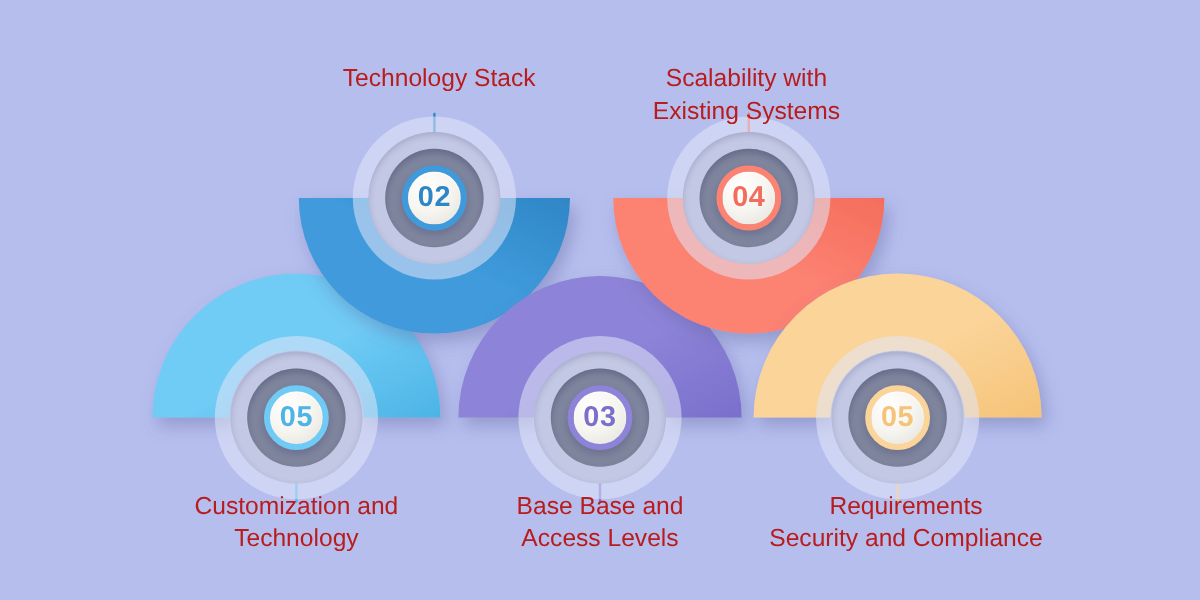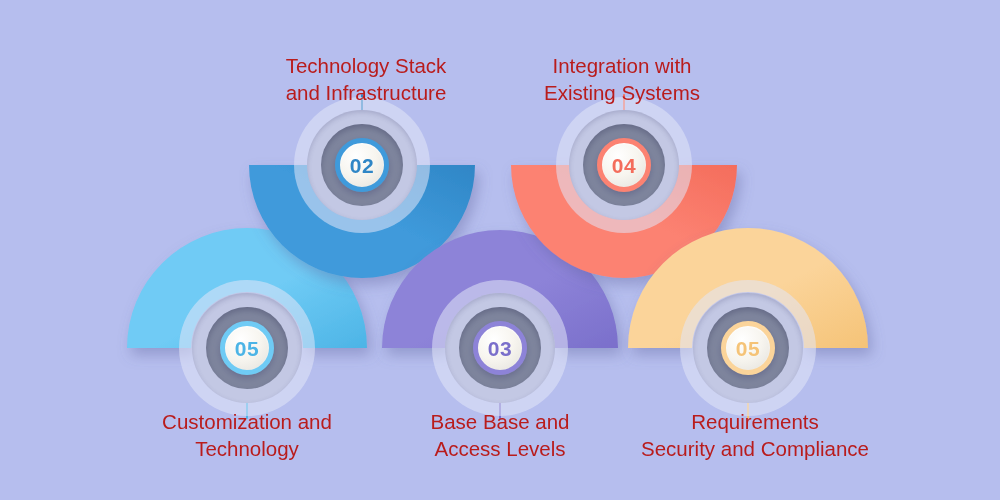--- a/index.html
+++ b/index.html
@@ -28,21 +28,21 @@
   
   .badge{
     position:absolute;border-radius:50%;
     transform:translate(-50%,-50%);
     display:flex;align-items:center;justify-content:center;
     box-sizing:border-box;
     background:radial-gradient(circle at 36% 30%,#ffffff 0%,#f7f5ef 48%,#e2e0db 100%);
     box-shadow:0 3px 7px rgba(60,60,110,.33), inset 0 1px 2px rgba(255,255,255,.9);
   }
   .badge span{
-    font-weight:bold;font-size:21px;letter-spacing:.5px;
+    font-weight:bold;font-size:24px;letter-spacing:.5px;
     line-height:1;user-select:none;
   }
 
   
   .stem{position:absolute;width:2px;transform:translateX(-50%);border-radius:1px;}
 
   
   .label{
     position:absolute;transform:translateX(-50%);
     text-align:center;color:#b91c1c;
@@ -94,21 +94,20 @@
     </svg>
     <div class="halo r3" style="left: 362px; top: 165px; height: 136px; width: 136px; z-index: 35;"></div>
     <div class="halo r2" style="left: 362px; top: 165px; height: 110px; width: 110px; z-index: 36; box-shadow: rgba(60, 60, 110, 0.22) 0px 2px 5px inset;"></div>
     <div class="halo r1" style="left: 362px; top: 165px; height: 82px; width: 82px; z-index: 37; box-shadow: rgba(40, 40, 80, 0.3) 0px 3px 6px inset;"></div>
     <div class="stem" style="left: 362px; background: rgb(47, 134, 198); z-index: 33; top: 94px; height: 32px;"></div>
     <div class="badge" style="left: 362px; top: 165px; height: 54px; width: 54px; border: 5px solid rgb(63, 154, 219); z-index: 65;">
       <span style="color: rgb(47, 134, 198);">02</span>
     </div>
     <div class="label" style="left: 366px; top: 52px; z-index: 90;">
       <span class="ln">Technology Stack</span>
-      <span class="ln">and Infrastructure</span>
     </div>
     <svg class="arch" width="1000" height="500" viewBox="0 0 1000 500" style="z-index: 12;">
       <defs>
         <linearGradient id="g03" x1="0" y1="0" x2="1" y2="1">
           <stop offset="0" stop-color="#8d83d8"></stop>
           <stop offset="0.55" stop-color="#8d83d8"></stop>
           <stop offset="1" stop-color="#7a6fcb"></stop>
         </linearGradient>
         <filter id="f03" x="-35%" y="-35%" width="180%" height="180%">
           <feDropShadow dx="4" dy="7" stdDeviation="7" flood-color="#5a5f9a" flood-opacity="0.38"></feDropShadow>
@@ -141,21 +140,21 @@
       <path d="M 511 165 A 113 113 0 0 0 737 165 L 678 165 A 54 54 0 0 1 570 165 Z" fill="url(#g04)" filter="url(#f04)"></path>
     </svg>
     <div class="halo r3" style="left: 624px; top: 165px; height: 136px; width: 136px; z-index: 45;"></div>
     <div class="halo r2" style="left: 624px; top: 165px; height: 110px; width: 110px; z-index: 46; box-shadow: rgba(60, 60, 110, 0.22) 0px 2px 5px inset;"></div>
     <div class="halo r1" style="left: 624px; top: 165px; height: 82px; width: 82px; z-index: 47; box-shadow: rgba(40, 40, 80, 0.3) 0px 3px 6px inset;"></div>
     <div class="stem" style="left: 624px; background: rgb(244, 109, 92); z-index: 43; top: 94px; height: 32px;"></div>
     <div class="badge" style="left: 624px; top: 165px; height: 54px; width: 54px; border: 5px solid rgb(252, 130, 114); z-index: 75;">
       <span style="color: rgb(244, 109, 92);">04</span>
     </div>
     <div class="label" style="left: 622px; top: 52px; z-index: 90;">
-      <span class="ln">Integration with</span>
+      <span class="ln">Scalability with</span>
       <span class="ln">Existing Systems</span>
     </div>
     <svg class="arch" width="1000" height="500" viewBox="0 0 1000 500" style="z-index: 14;">
       <defs>
         <linearGradient id="g05" x1="0" y1="0" x2="1" y2="1">
           <stop offset="0" stop-color="#fbd49a"></stop>
           <stop offset="0.55" stop-color="#fbd49a"></stop>
           <stop offset="1" stop-color="#f5c377"></stop>
         </linearGradient>
         <filter id="f05" x="-35%" y="-35%" width="180%" height="180%">

